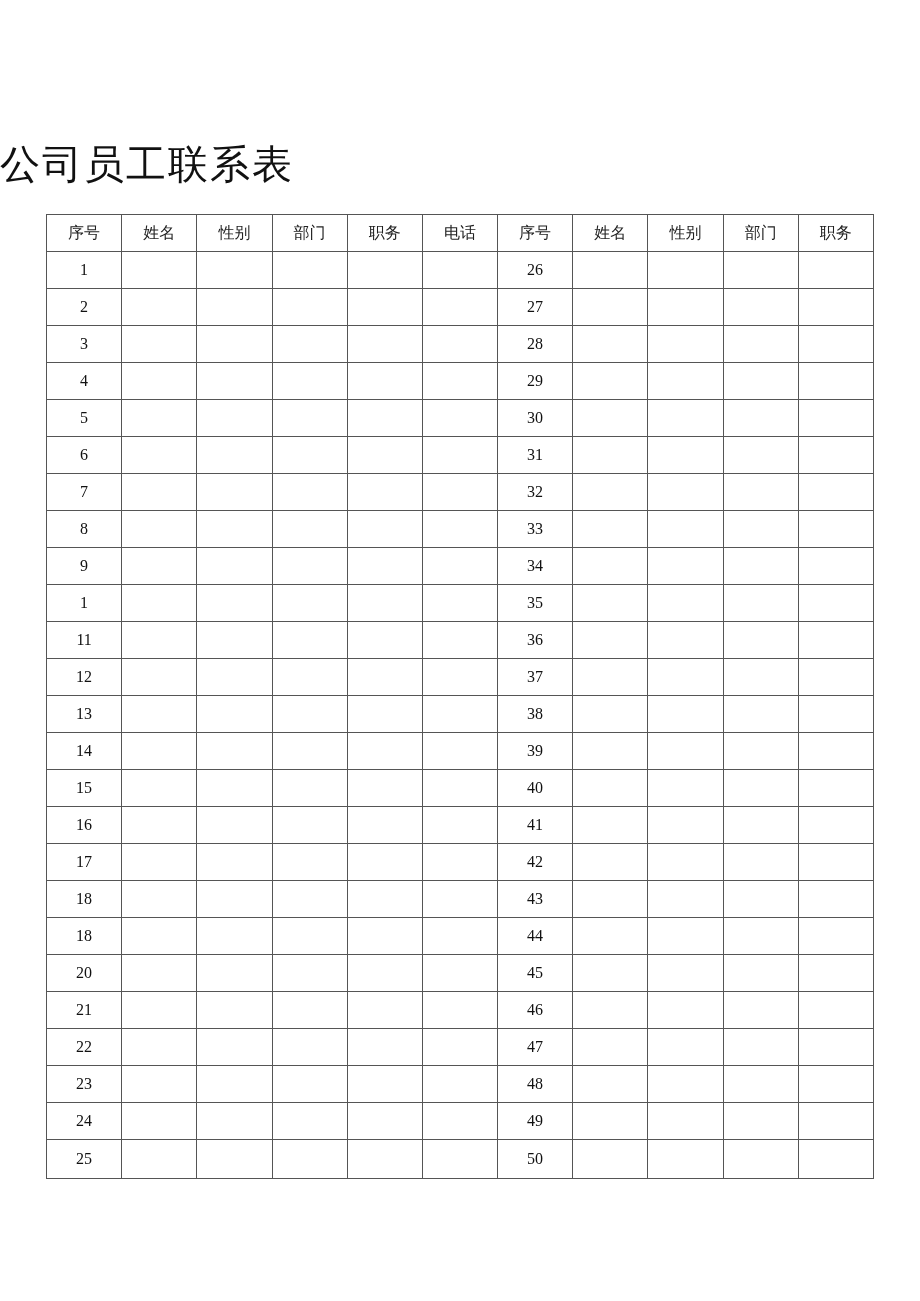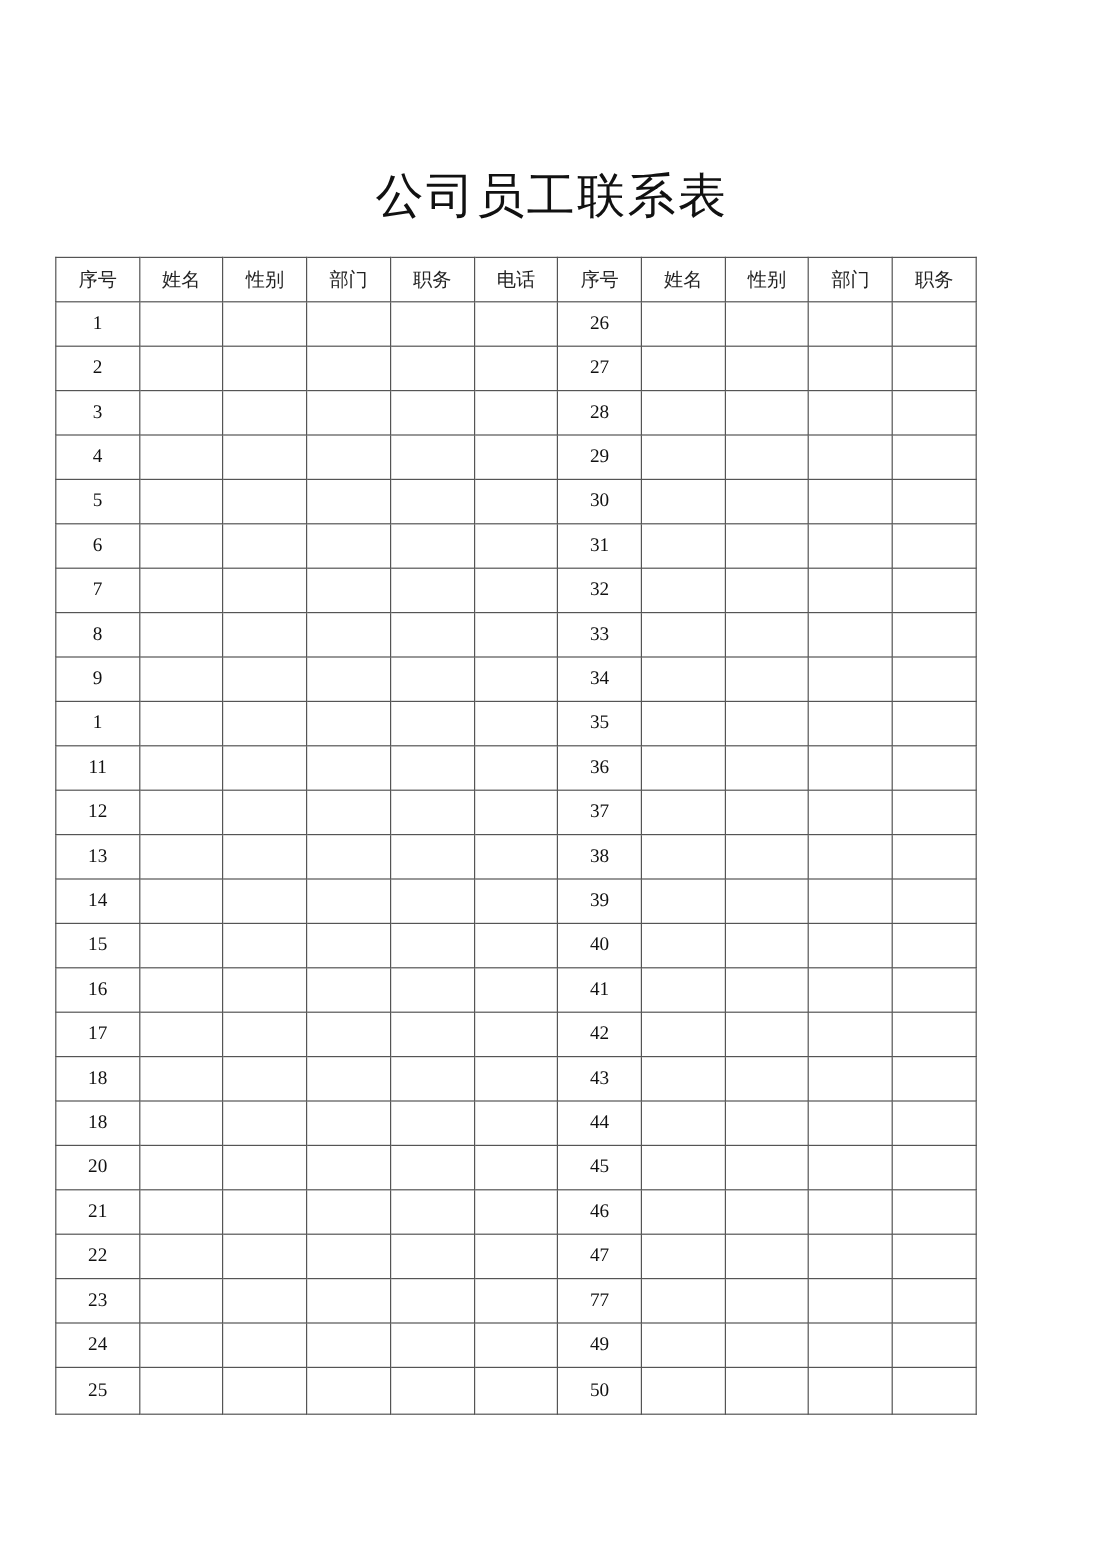--- a/index.html
+++ b/index.html
@@ -1,18 +1,18 @@
 <!DOCTYPE html>
 <html><head>
 <meta charset="utf-8">
 <style>
   html, body { margin:0; padding:0; background:#ffffff; }
   body { width:920px; height:1301px; position:relative; font-family:"DejaVu Serif","Liberation Serif",serif; color:#111; }
-  .title { position:absolute; left:0; width:920px; top:122px; text-align:center; font-size:40px; letter-spacing:2px; line-height:52px; font-family:"DejaVu Serif", serif; font-weight:normal;margin-top:16px; }
-  table.sheet { position:absolute; left:46px; top:214px; width:768px; border-collapse:collapse; table-layout:fixed;padding-left:48px; }
+  .title { position:absolute; left:0; width:920px; top:122px; font-size:40px; letter-spacing:2px; line-height:52px; font-family:"DejaVu Serif", serif; font-weight:normal;margin-top:16px; }
+  table.sheet { position:absolute; left:46px; top:214px; width:828px; border-collapse:collapse; table-layout:fixed;padding-left:48px; }
   table.sheet td, table.sheet th { border:1px solid #555; height:36px; padding:0; text-align:center; vertical-align:middle; font-weight:normal; }
   table.sheet th { font-size:16px; color:#222; font-family:"DejaVu Serif", serif; }
   table.sheet td.num { font-size:16px; font-family:"Liberation Serif", serif; }
   table.sheet td.italic { }
   table.sheet tr:last-child td { height:38px;margin-left:47px; }
 </style>
 </head>
 <body>
 
 <h1 class="title">公司员工联系表</h1>
@@ -320,21 +320,21 @@
         <td></td>
         <td></td>
       </tr>
       <tr>
         <td class="num">23</td>
         <td></td>
         <td></td>
         <td></td>
         <td></td>
         <td></td>
-        <td class="num">77</td>
+        <td class="num">48</td>
         <td></td>
         <td></td>
         <td></td>
         <td></td>
       </tr>
       <tr>
         <td class="num">24</td>
         <td></td>
         <td></td>
         <td></td>

